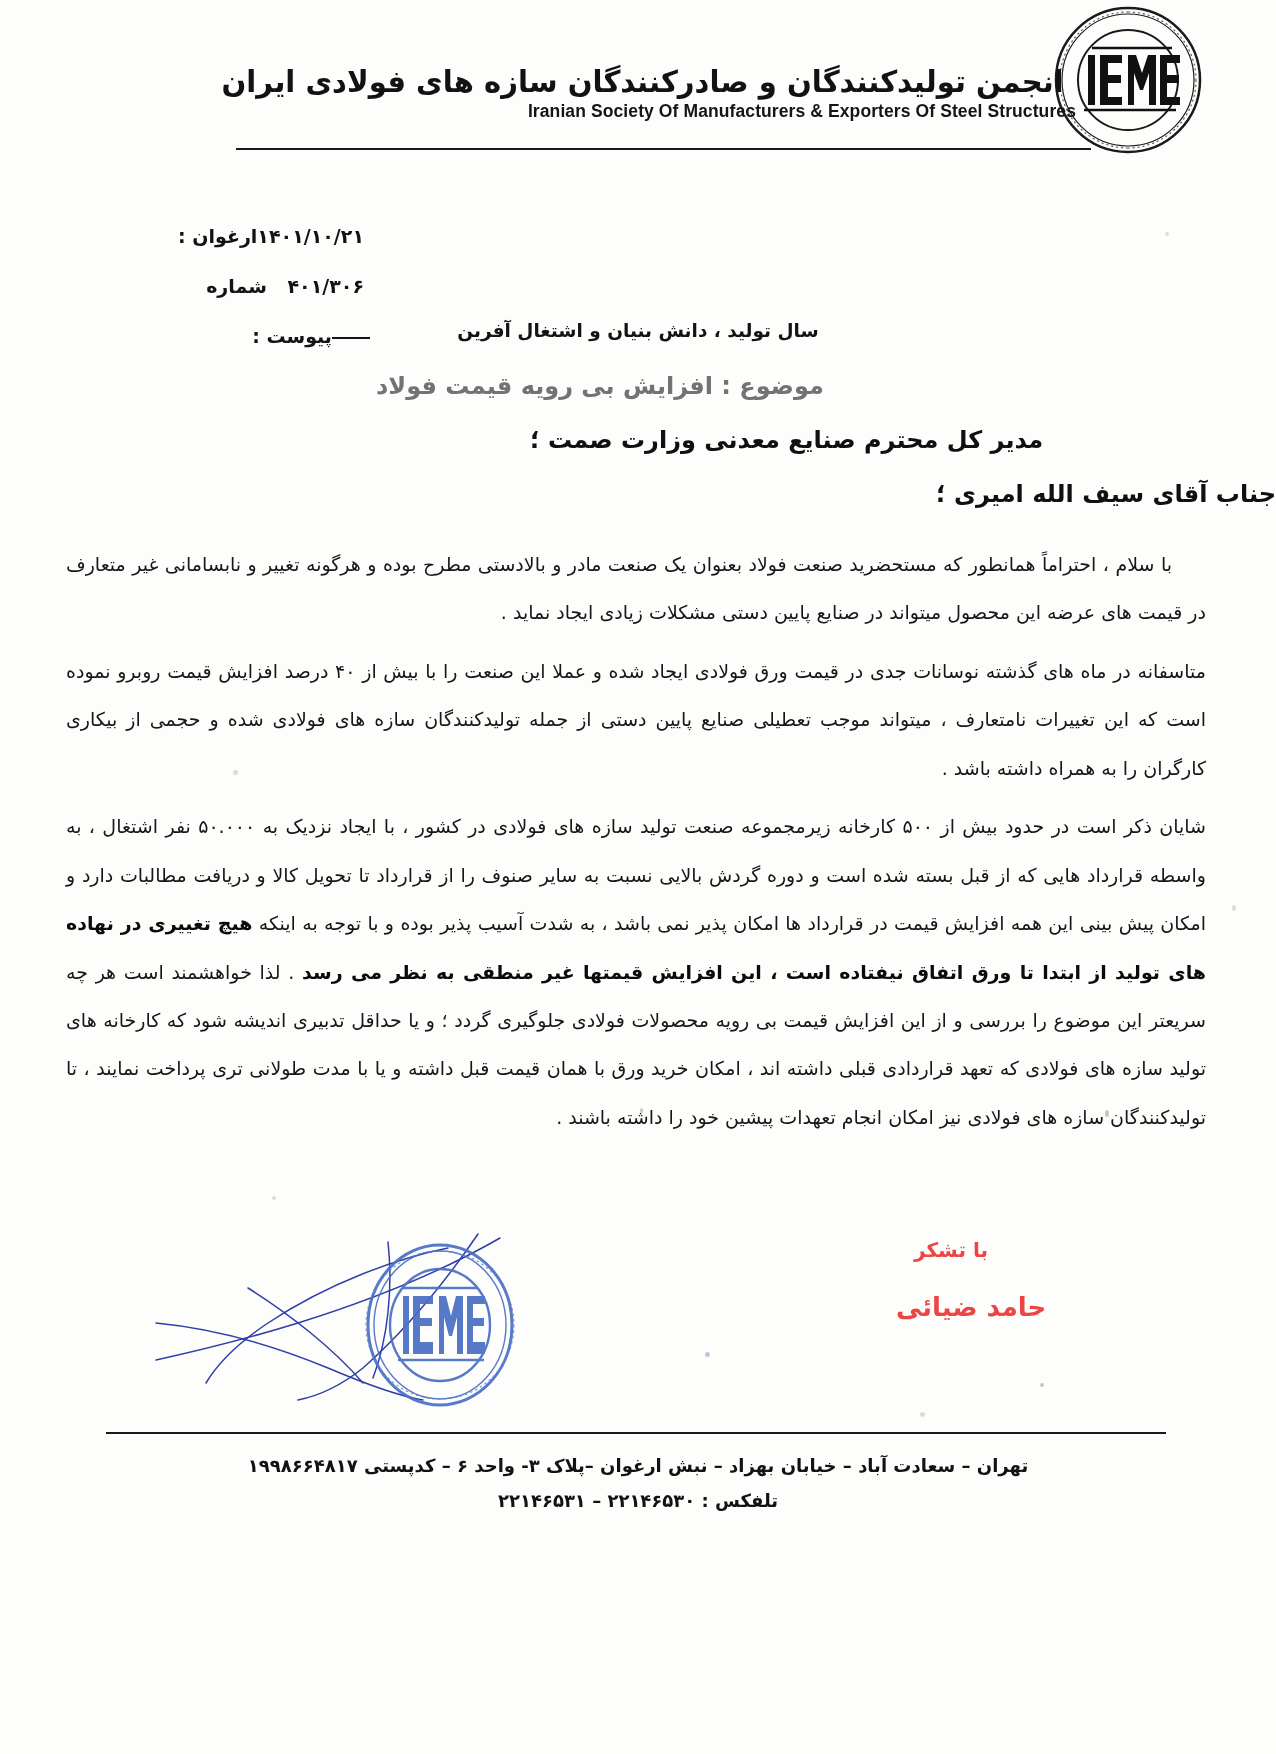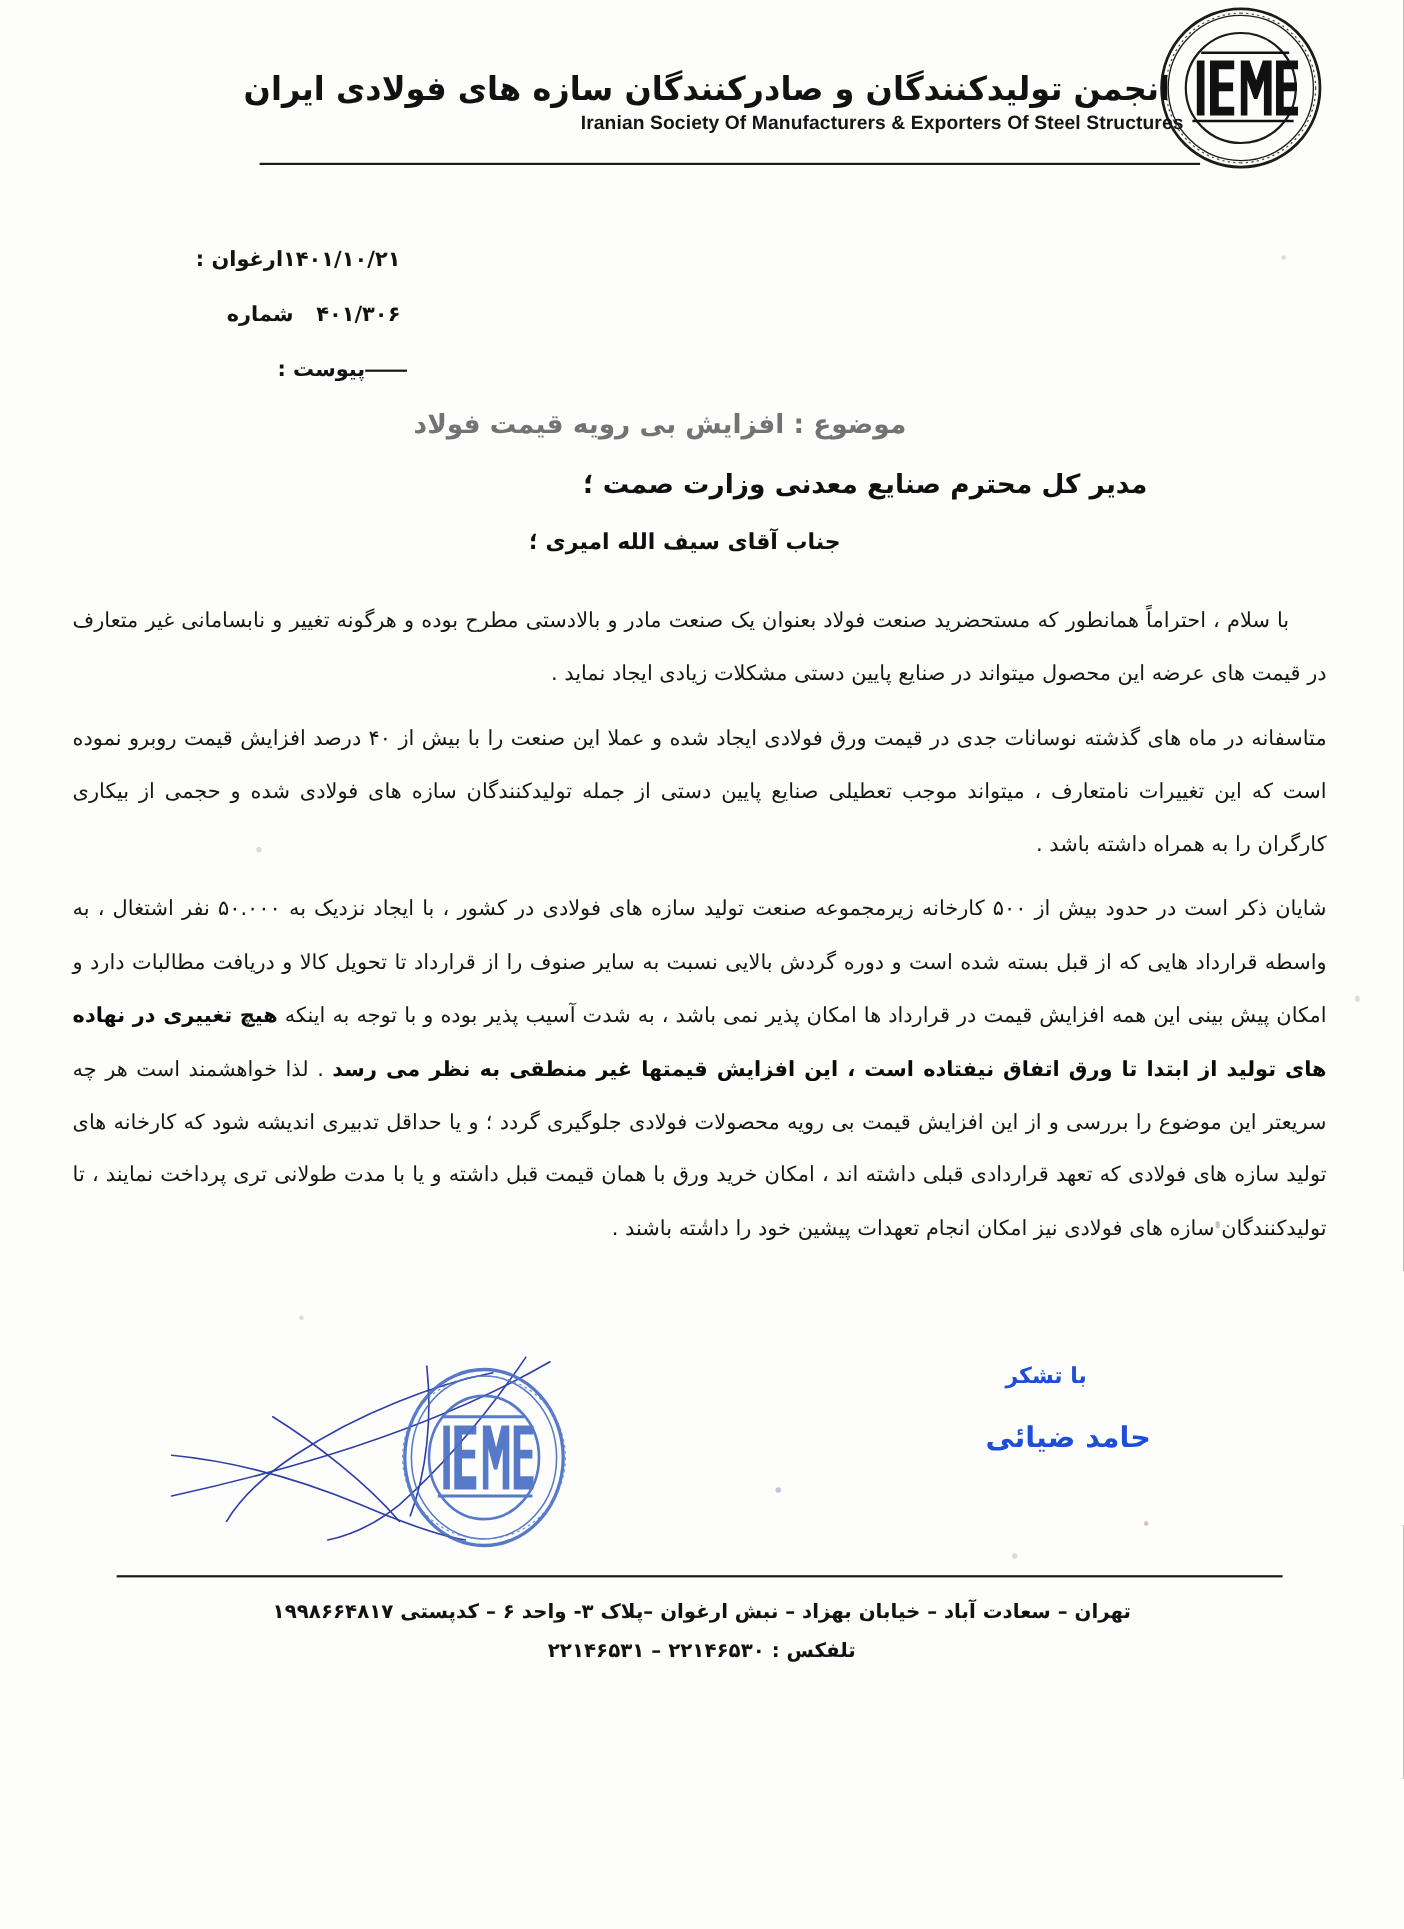--- a/index.html
+++ b/index.html
@@ -86,43 +86,43 @@
     letter-spacing:-.2px;
   }
   .addressee1{
     position:absolute;top:426px;right:0;width:746px;
     text-align:left;
     font-family:"DejaVu Sans",sans-serif;
     font-size:24px;font-weight:bold;color:#101010;
   }
   .addressee2{
     position:absolute;top:480px;right:0;width:795px;
-    text-align:left;
-    font-family:"DejaVu Sans",sans-serif;
-    font-size:20px;font-weight:bold;color:#101010;
+    text-align:right;
+    font-family:"DejaVu Sans",sans-serif;
+    font-size:24px;font-weight:bold;color:#101010;
   }
 
   
   .body{
     position:absolute;top:540px;right:70px;width:1140px;
     direction:rtl;text-align:justify;
     font-family:"DejaVu Sans",sans-serif;
     font-size:19px;color:#161616;
     line-height:2.55;
   }
   .body p{margin:0 0 10px 0;text-align:justify;text-justify:inter-word;}
   .body p.indent{text-indent:34px;}
   .body b{font-weight:bold;color:#0b0b0b;}
 
   
   .sig{
     position:absolute;top:1238px;right:0;width:390px;
     text-align:left;direction:rtl;
     font-family:"DejaVu Sans",sans-serif;
-    font-weight:bold;color:#1d4ed8;
+    font-weight:bold;color:#ef4444;
   }
   .sig .thanks{font-size:20px;margin-bottom:30px;padding-left:28px;}
   .sig .name{font-size:26px;margin-bottom:30px;padding-left:10px;}
   .sig .role{font-size:21px;padding-left:0px;}
 
   
   .handsign{
     position:absolute;top:1228px;right:758px;width:370px;height:175px;
     pointer-events:none;
   }
@@ -190,20 +190,21 @@
     </div>
     <div class="meta-row">
       <span class="val">۴۰۱/۳۰۶</span>
       <span class="lbl" style="margin-right:14px">شماره</span>
     </div>
     <div class="meta-row">
       <span class="dash"></span><span class="lbl">پیوست : </span>
     </div>
   </div>
 
+  <div class="slogan">سال تولید ، دانش بنیان و اشتغال آفرین</div>
 
   <div class="subject">موضوع : افزایش بی رویه قیمت فولاد</div>
   <div class="addressee1">مدیر کل محترم صنایع معدنی وزارت صمت ؛</div>
   <div class="addressee2">جناب آقای سیف الله امیری ؛</div>
 
   <div class="body">
     <p class="indent">با سلام ، احتراماً همانطور که مستحضرید  صنعت فولاد بعنوان یک صنعت مادر و بالادستی مطرح بوده و هرگونه تغییر و نابسامانی غیر متعارف در قیمت های عرضه این محصول میتواند در صنایع پایین دستی مشکلات زیادی ایجاد نماید .</p>
     <p>متاسفانه در ماه های گذشته نوسانات جدی در قیمت ورق فولادی ایجاد شده و عملا این صنعت را با بیش از ۴۰ درصد افزایش قیمت روبرو نموده است که این تغییرات نامتعارف ، میتواند موجب تعطیلی صنایع پایین دستی از جمله تولیدکنندگان سازه های فولادی شده و حجمی از بیکاری کارگران را به همراه داشته باشد .</p>
     <p><span>شایان ذکر است در حدود بیش از ۵۰۰ کارخانه زیرمجموعه صنعت تولید سازه های فولادی در کشور ، با ایجاد نزدیک به ۵۰.۰۰۰ نفر اشتغال ، به واسطه قرارداد هایی که از قبل بسته شده است و دوره گردش بالایی نسبت به سایر صنوف را از قرارداد تا تحویل کالا و دریافت مطالبات دارد و امکان پیش بینی این همه افزایش قیمت در قرارداد ها امکان پذیر نمی باشد ، به شدت آسیب پذیر بوده و با توجه به اینکه </span><b>هیچ تغییری در نهاده های تولید از ابتدا تا ورق اتفاق نیفتاده است ، این افزایش قیمتها غیر منطقی به نظر می رسد</b><span> . لذا خواهشمند است هر چه سریعتر این موضوع را بررسی و از این افزایش قیمت بی رویه محصولات فولادی جلوگیری گردد ؛ و یا حداقل تدبیری اندیشه شود که کارخانه های تولید سازه های فولادی که تعهد قراردادی قبلی داشته اند ، امکان خرید ورق با همان قیمت قبل داشته و یا با مدت طولانی تری پرداخت نمایند ، تا تولیدکنندگان سازه های فولادی نیز امکان انجام تعهدات پیشین خود را داشته باشند .</span></p>
   </div>

